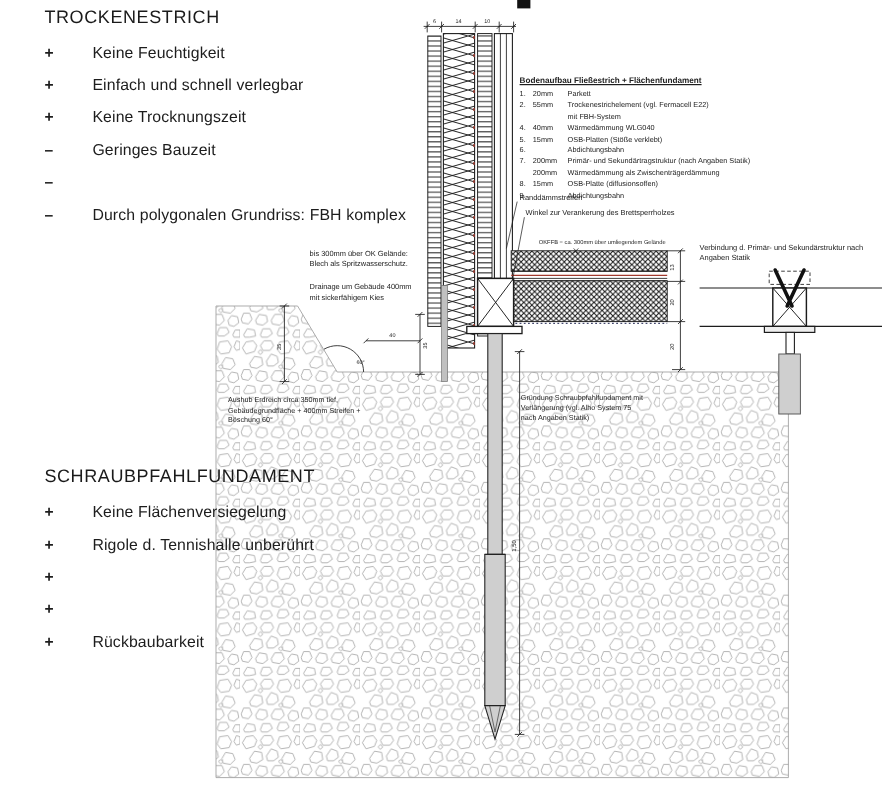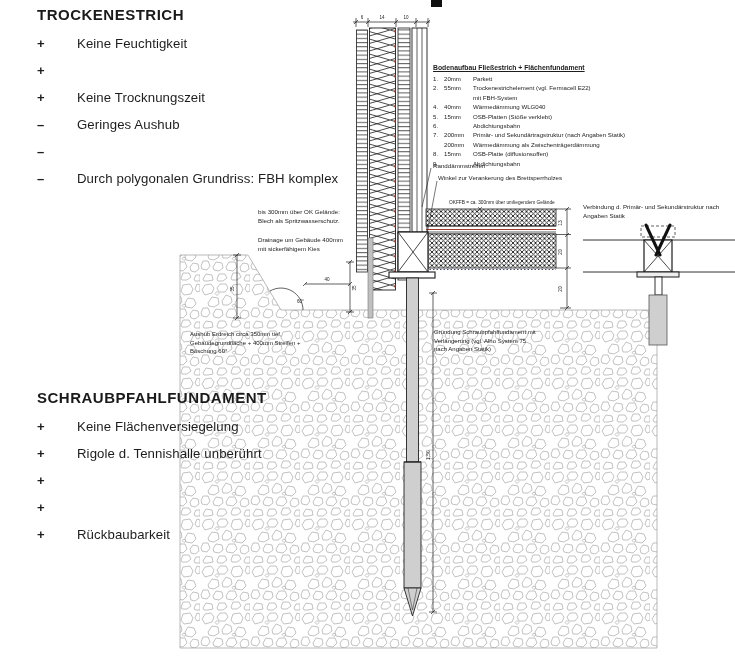--- a/index.html
+++ b/index.html
@@ -1,21 +1,21 @@
 <!DOCTYPE html>
 <html><head>
 <meta charset="utf-8">
 <style>
   html,body{margin:0;padding:0;background:#fff;}
   .canvas{position:relative;width:735px;height:657px;background:#ffffff;overflow:hidden;
           font-family:"Liberation Sans",sans-serif;color:#1d1d1d;}
   svg{position:absolute;left:0;top:0;}
   
   .tb{position:absolute;left:37px;}
-  .tb h2{font-size:15px;font-weight:700;letter-spacing:.5px;margin:0 0 13px 0;color:#1a1a1a;}
+  .tb h2{font-size:15px;font-weight:400;letter-spacing:.5px;margin:0 0 13px 0;color:#1a1a1a;}
   .row{display:flex;height:27px;align-items:flex-start;}
   .sign{width:40px;font-size:13px;font-weight:700;}
   .itxt{font-size:13.2px;font-weight:400;letter-spacing:.1px;}
   
   .legend{position:absolute;left:433px;top:64px;width:175px;}
   .legend .lt{font-size:6.8px;font-weight:700;text-decoration:underline;margin:0 0 3px 0;}
   .lrow{display:flex;font-size:6.1px;line-height:9.4px;white-space:nowrap;}
   .lnum{width:11px;flex:none;}
   .ldim{width:29px;flex:none;}
   .ldesc{flex:none;}
@@ -168,28 +168,29 @@
   </svg>
 
   <div class="tb" style="top:6px;">
     <h2>TROCKENESTRICH</h2>
     <div class="row">
         <span class="sign">+</span>
         <span class="itxt">Keine Feuchtigkeit</span>
       </div>
     <div class="row">
         <span class="sign">+</span>
+        <span class="itxt">Einfach und schnell verlegbar</span>
       </div>
     <div class="row">
         <span class="sign">+</span>
         <span class="itxt">Keine Trocknungszeit</span>
       </div>
     <div class="row">
         <span class="sign">–</span>
-        <span class="itxt">Geringes Aushub</span>
+        <span class="itxt">Geringes Bauzeit</span>
       </div>
     <div class="row">
         <span class="sign">–</span>
       </div>
     <div class="row">
         <span class="sign">–</span>
         <span class="itxt">Durch polygonalen Grundriss: FBH komplex</span>
       </div>
   </div>
 

